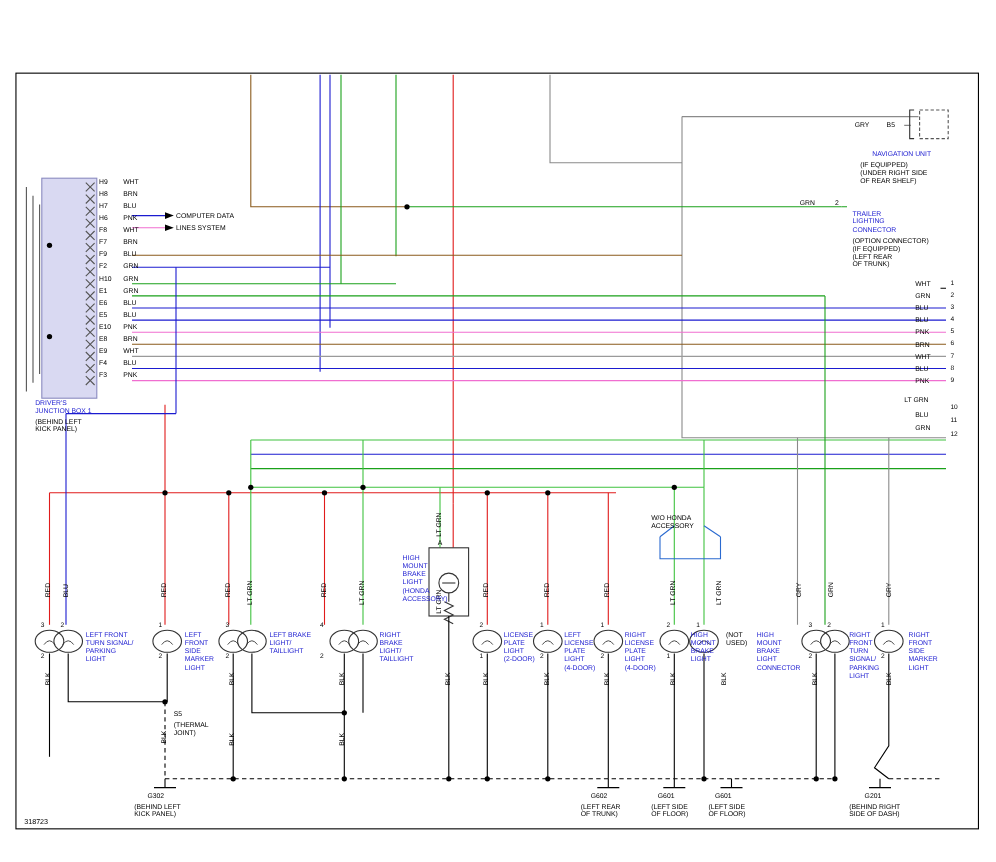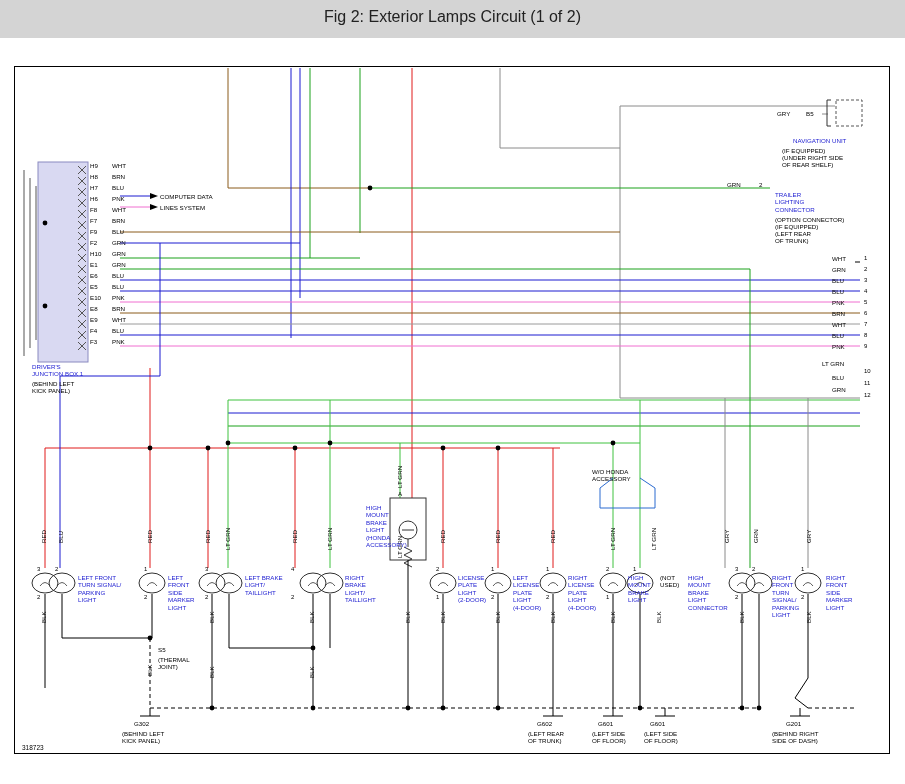--- a/index.html
+++ b/index.html
@@ -13,23 +13,20 @@
   .lblb{position:absolute;font-size:6.2px;line-height:7.4px;color:#1b1bd0;white-space:pre;}
   .lblv{position:absolute;font-size:6.2px;color:#000;white-space:pre;transform-origin:0 0;transform:rotate(-90deg);}
   .num{position:absolute;font-size:6px;color:#000;}
   .code{position:absolute;left:22px;top:706px;font-size:6.5px;color:#000;}
   svg{position:absolute;left:0;top:0;}
 </style>
 </head>
 <body>
 
 <div id="root">
-  <div class="title-bar">
-    <div class="t">Fig 2: Exterior Lamps Circuit (1 of 2)</div>
-  </div>
 
   <div class="canvas">
     <div class="frame"></div>
 
     <svg width="905" height="746">
       <g stroke-width="1" fill="none">
 
         <path d="M228,30 L228,150 L370,150" stroke="#8a5a1b"></path>
 
         <path d="M291,30 L291,300" stroke="#1b1bd0"></path>

